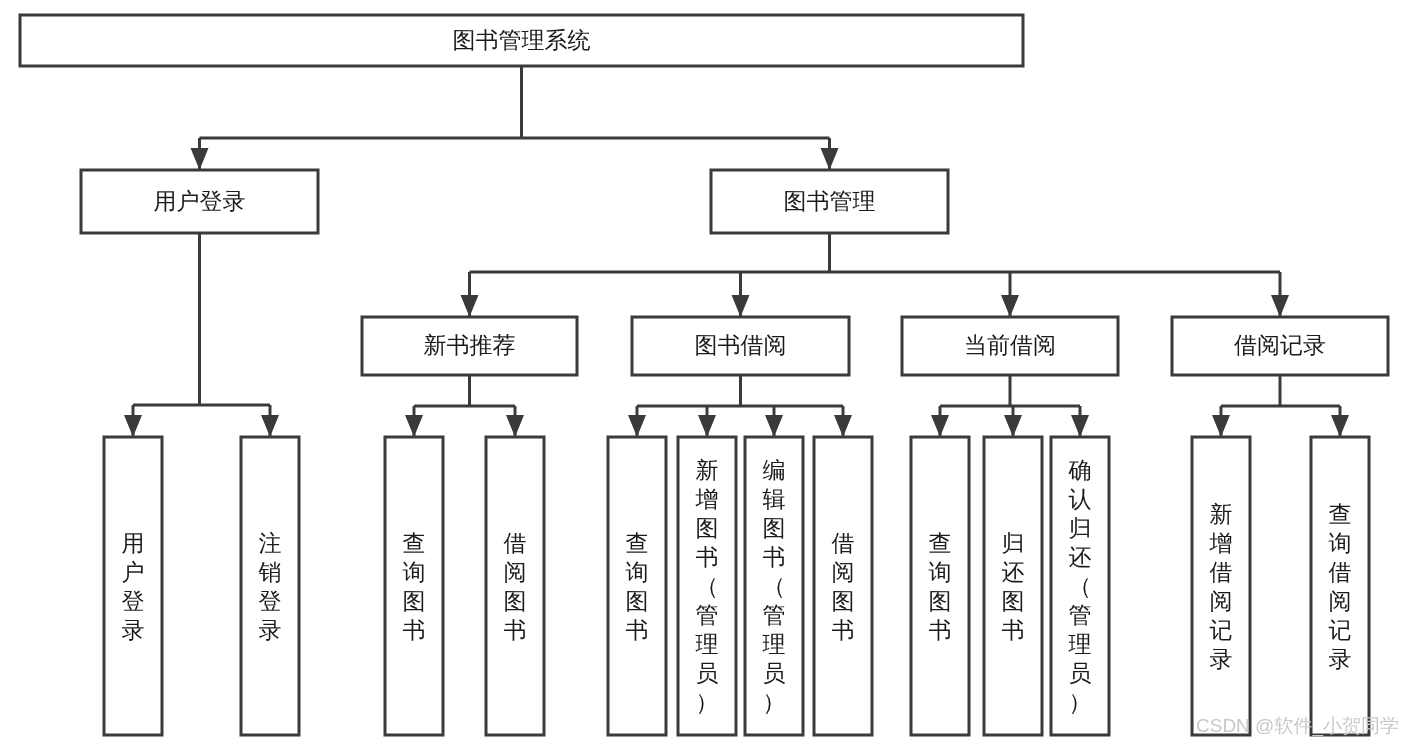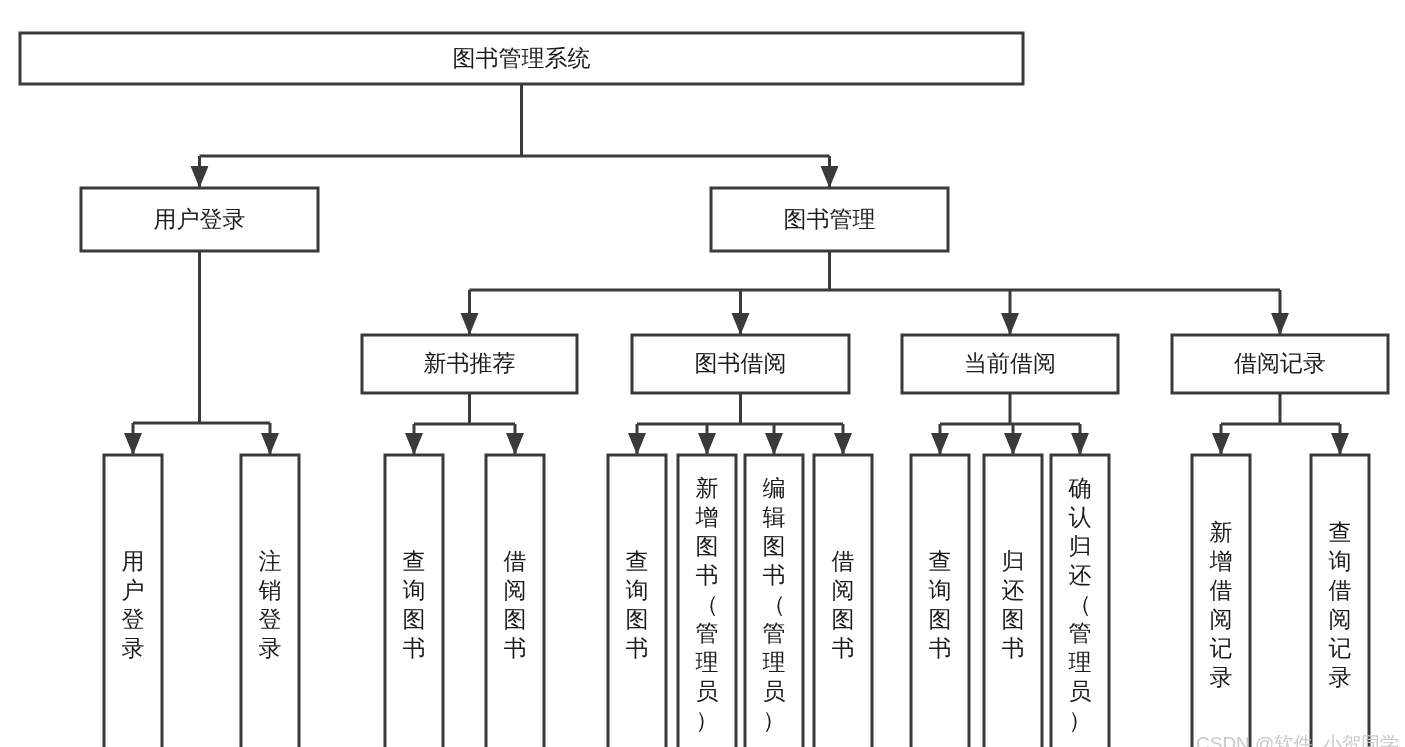--- a/index.html
+++ b/index.html
@@ -11,21 +11,21 @@
   body {
     width: 1405px;
     height: 747px;
     font-family: "Liberation Sans", "DejaVu Sans", sans-serif;
     overflow: hidden;
     position: relative;
   }
   #diagram-root {
     position: absolute;
     left: 0;
-    top: 18px;
+    top: 0;
     width: 1405px;
     height: 534px;
   }
   svg.diagram {
     display: block;
     width: 1405px;
     height: 747px;
     background: #ffffff;
   }
   .node-box {

